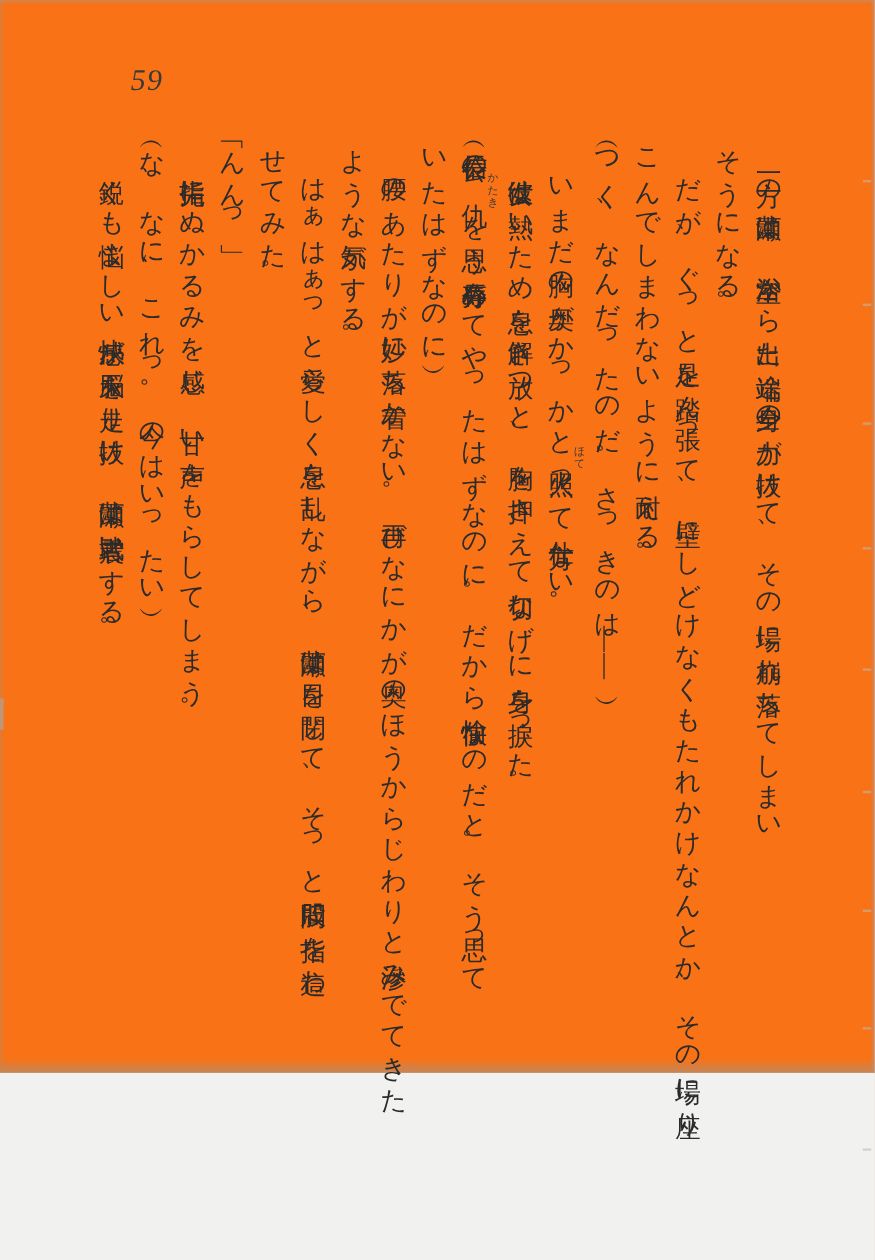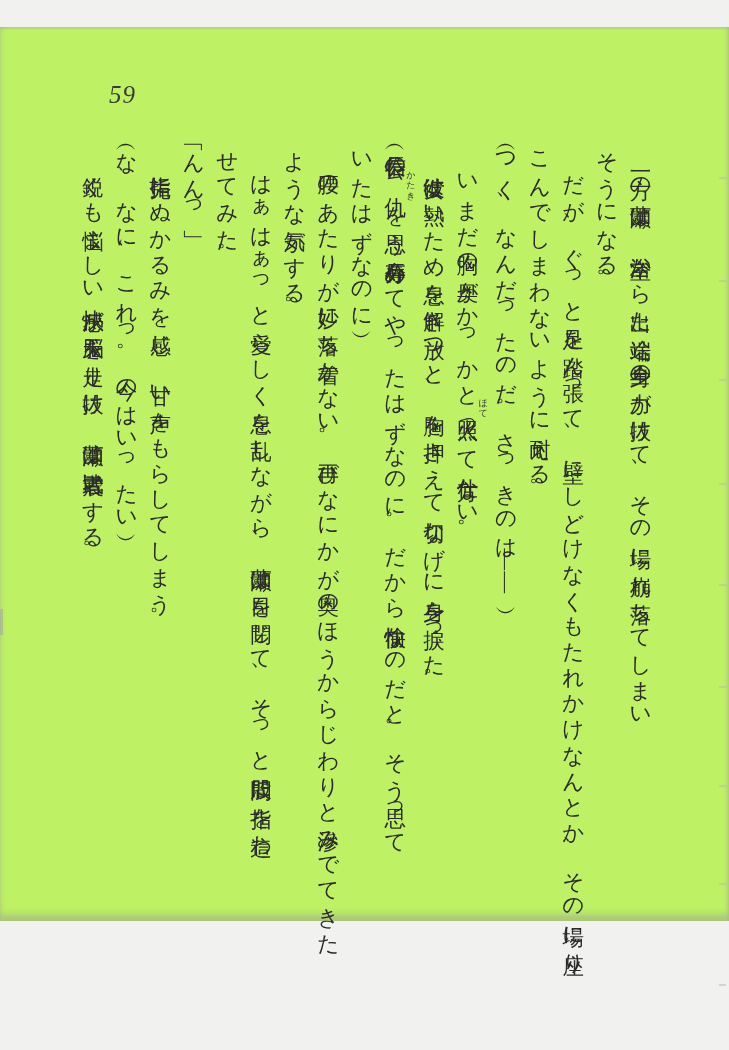--- a/index.html
+++ b/index.html
@@ -7,25 +7,24 @@
     padding: 0;
     width: 729px;
     height: 1050px;
     overflow: hidden;
     background: #f1f1ef;
   }
   .page {
     position: relative;
     width: 729px;
     height: 894px;
-    background: #bef264;
+    background: #f97316;
     box-shadow: inset 0 2px 2px rgba(160,160,158,.35), inset 0 -7px 6px rgba(150,150,148,.45), inset -2px 0 2px rgba(180,180,178,.25);
     font-family: "Liberation Serif", "DejaVu Serif", serif;
     color: #262626;
-    margin-top: 27px;
   }
   .page-number {
     position: absolute;
     left: 109px;
     top: 54px;
     font-size: 25px;
     font-style: italic;
     color: #3a3a3a;
     letter-spacing: 1px;
   }

